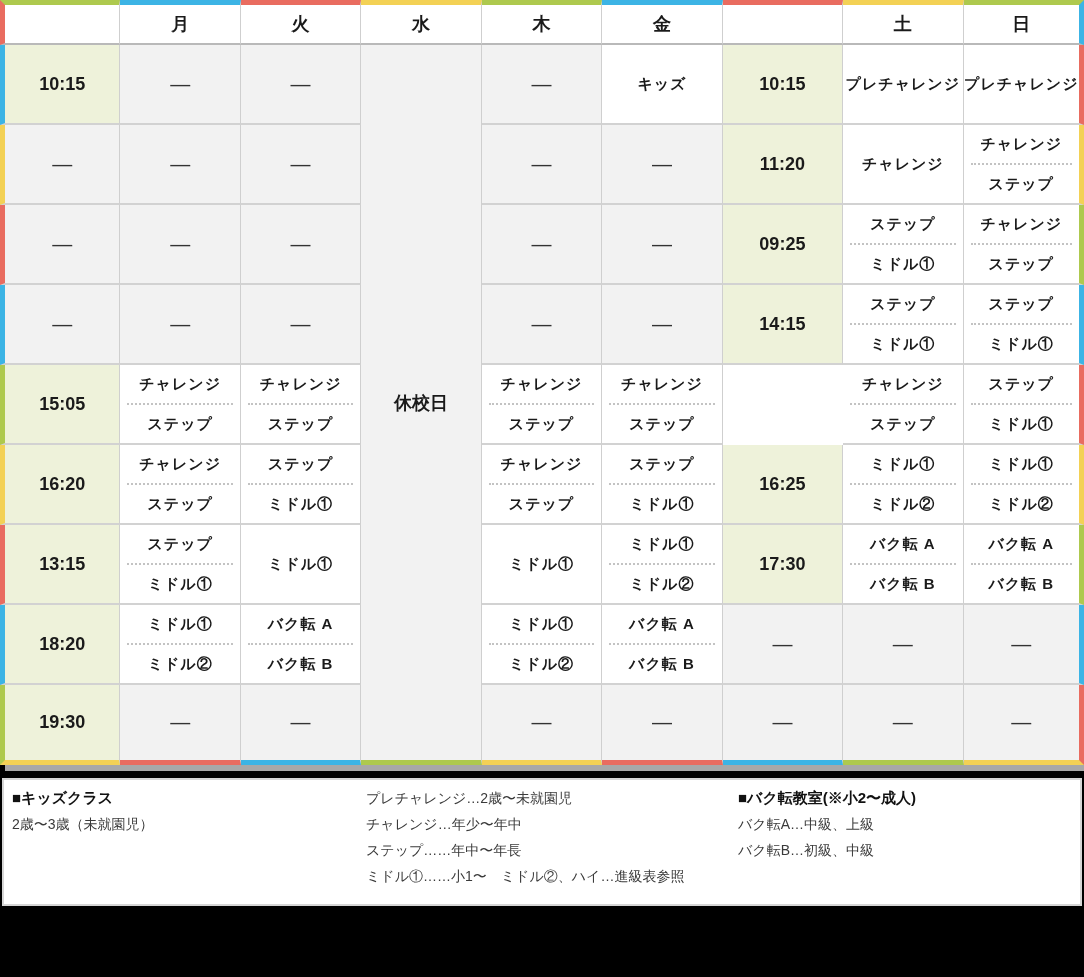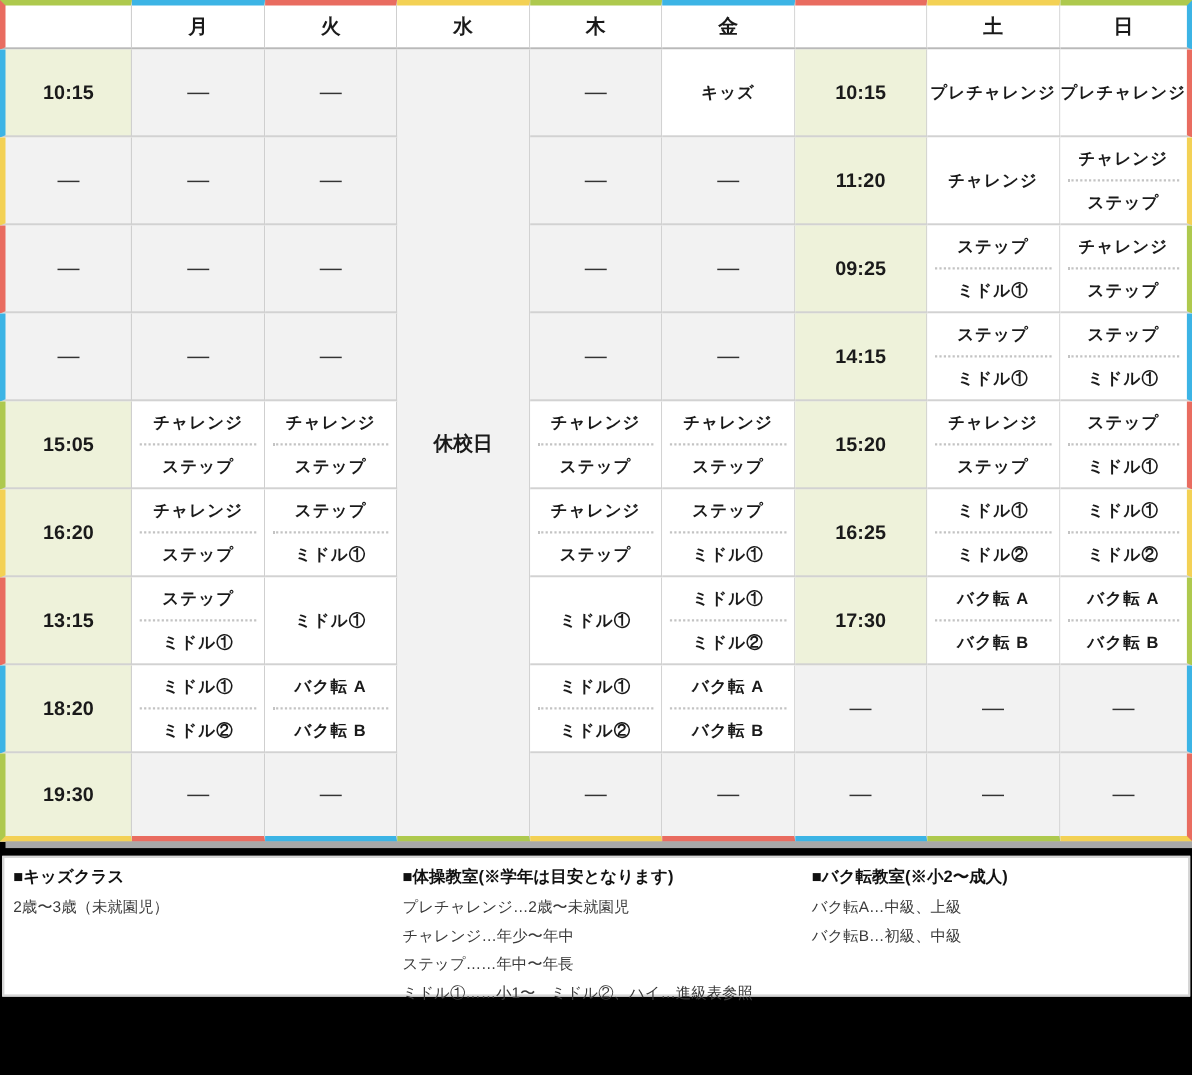--- a/index.html
+++ b/index.html
@@ -175,21 +175,20 @@
       <div class="cell class" style="grid-area: 6 / 5;">
         <div class="cline">チャレンジ</div>
         <div class="divider"></div>
         <div class="cline">ステップ</div>
       </div>
       <div class="cell class" style="grid-area: 6 / 6;">
         <div class="cline">チャレンジ</div>
         <div class="divider"></div>
         <div class="cline">ステップ</div>
       </div>
-      <div class="cell time" style="grid-area: 6 / 7;">15:20</div>
       <div class="cell class" style="grid-area: 6 / 8;">
         <div class="cline">チャレンジ</div>
         <div class="divider"></div>
         <div class="cline">ステップ</div>
       </div>
       <div class="cell class" style="grid-area: 6 / 9; border-right: 5px solid rgb(233, 108, 96);">
         <div class="cline">ステップ</div>
         <div class="divider"></div>
         <div class="cline">ミドル①</div>
       </div>
@@ -288,21 +287,20 @@
     </div>
   <div class="shadow"></div>
   <div class="legend">
     <div class="lsec lsec0">
       <div class="ltitle">■キッズクラス</div>
       <div>
           <div class="lline">2歳〜3歳（未就園児）</div>
         </div>
     </div>
     <div class="lsec lsec1">
-      <div class="ltitle">■体操教室(※学年は目安となります)</div>
       <div>
           <div class="lline">プレチャレンジ…2歳〜未就園児</div>
           <div class="lline">チャレンジ…年少〜年中</div>
           <div class="lline">ステップ……年中〜年長</div>
           <div class="lline">ミドル①……小1〜　ミドル②、ハイ…進級表参照</div>
         </div>
     </div>
     <div class="lsec lsec2">
       <div class="ltitle">■バク転教室(※小2〜成人)</div>
       <div>

